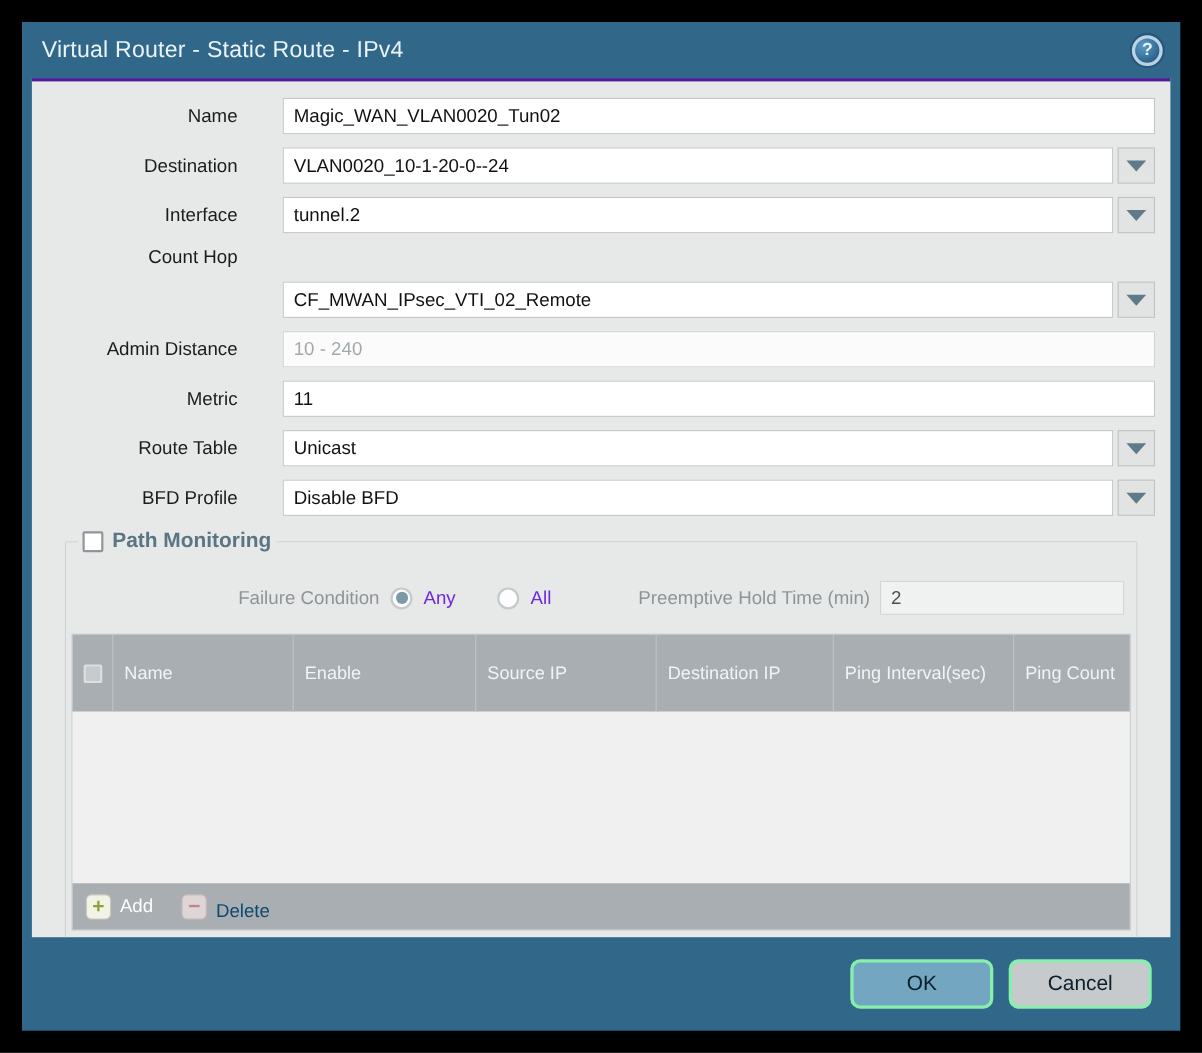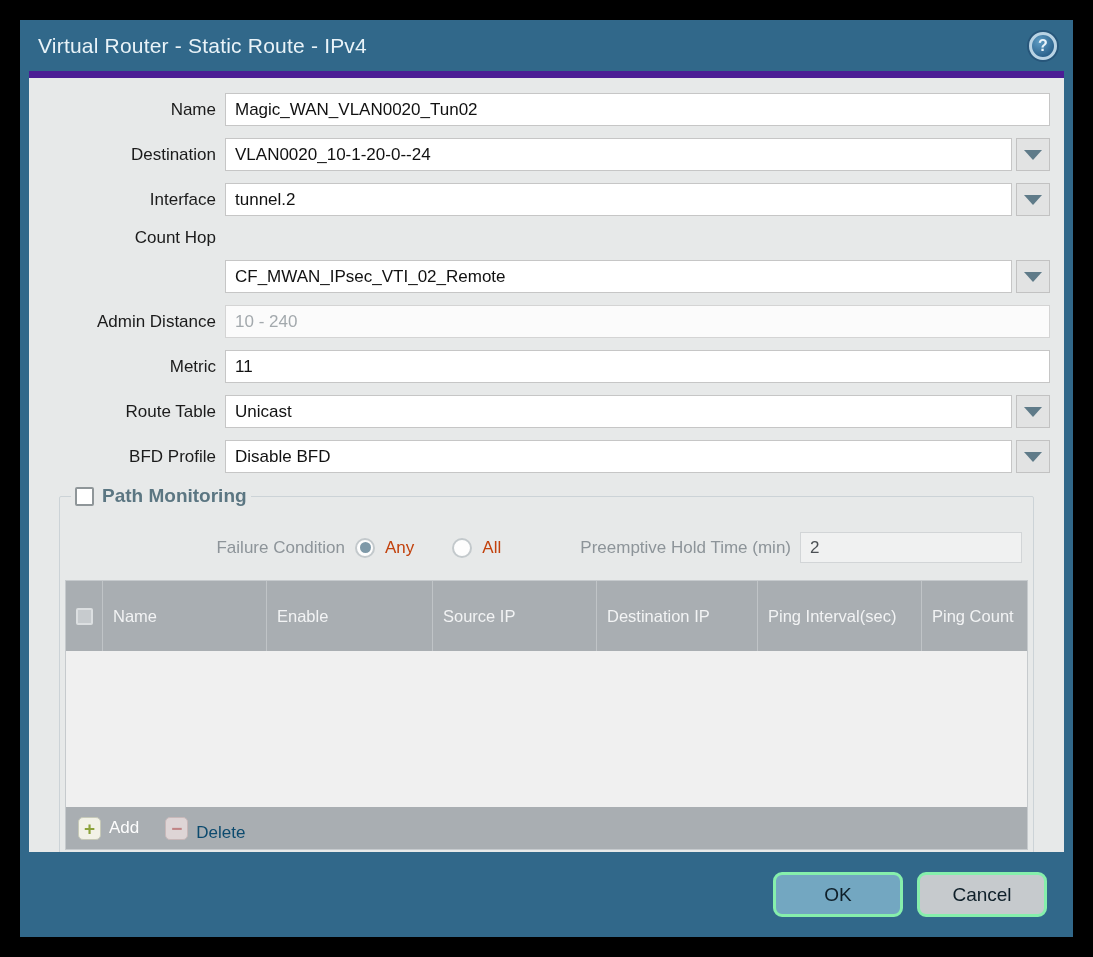--- a/index.html
+++ b/index.html
@@ -44,21 +44,21 @@
     font-size: 16px;
     font-weight: bold;
     display: flex; align-items: center; justify-content: center;
     cursor: pointer;
   }
   
   .body {
     flex: 1 1 auto;
     margin: 0 9px;
     background: #e7e9e9;
-    border-top: 7px solid #4c1d95;
+    border-top: 3px solid #4c1d95;
     padding: 15px 14px 0 14px;
     overflow: hidden;
   }
   .form-row {
     display: flex;
     align-items: center;
     margin-bottom: 12px;
   }
   .form-label {
     width: 182px;
@@ -76,20 +76,21 @@
   .text-input {
     flex: 1 1 auto;
     height: 33px;
     border: 1px solid #c6c6c6;
     background: #ffffff;
     font-family: "Liberation Sans", sans-serif;
     font-size: 17px;
     color: #111;
     padding: 0 9px;
     outline: none;
+    margin-left: 32px;
   }
   .text-input::placeholder { color: #a3a9ad; }
   .text-input.disabled-look {
     background: #fbfbfb;
     border-color: #d4d4d4;
   }
   .dd-btn {
     flex: 0 0 34px;
     height: 33px;
     margin-left: 4px;
@@ -153,21 +154,21 @@
     background: #fdfdfd;
     border: 2px solid #c3c9cc;
     display: flex; align-items: center; justify-content: center;
   }
   .radio-circle.checked::after {
     content: "";
     width: 11px; height: 11px;
     border-radius: 50%;
     background: #7e99a8;
   }
-  .radio-label { font-size: 17px; color: #c2410c; }
+  .radio-label { font-size: 17px; color: #6d28d9; }
   .pm-hold { display: flex; align-items: center; flex: 1 1 auto; justify-content: flex-end; padding-right: 6px; }
   .pm-hold-label {
     font-size: 17px;
     color: #8d9499;
     padding-right: 9px;
     white-space: nowrap;
   }
   .pm-hold-input {
     width: 222px;
     height: 31px;

